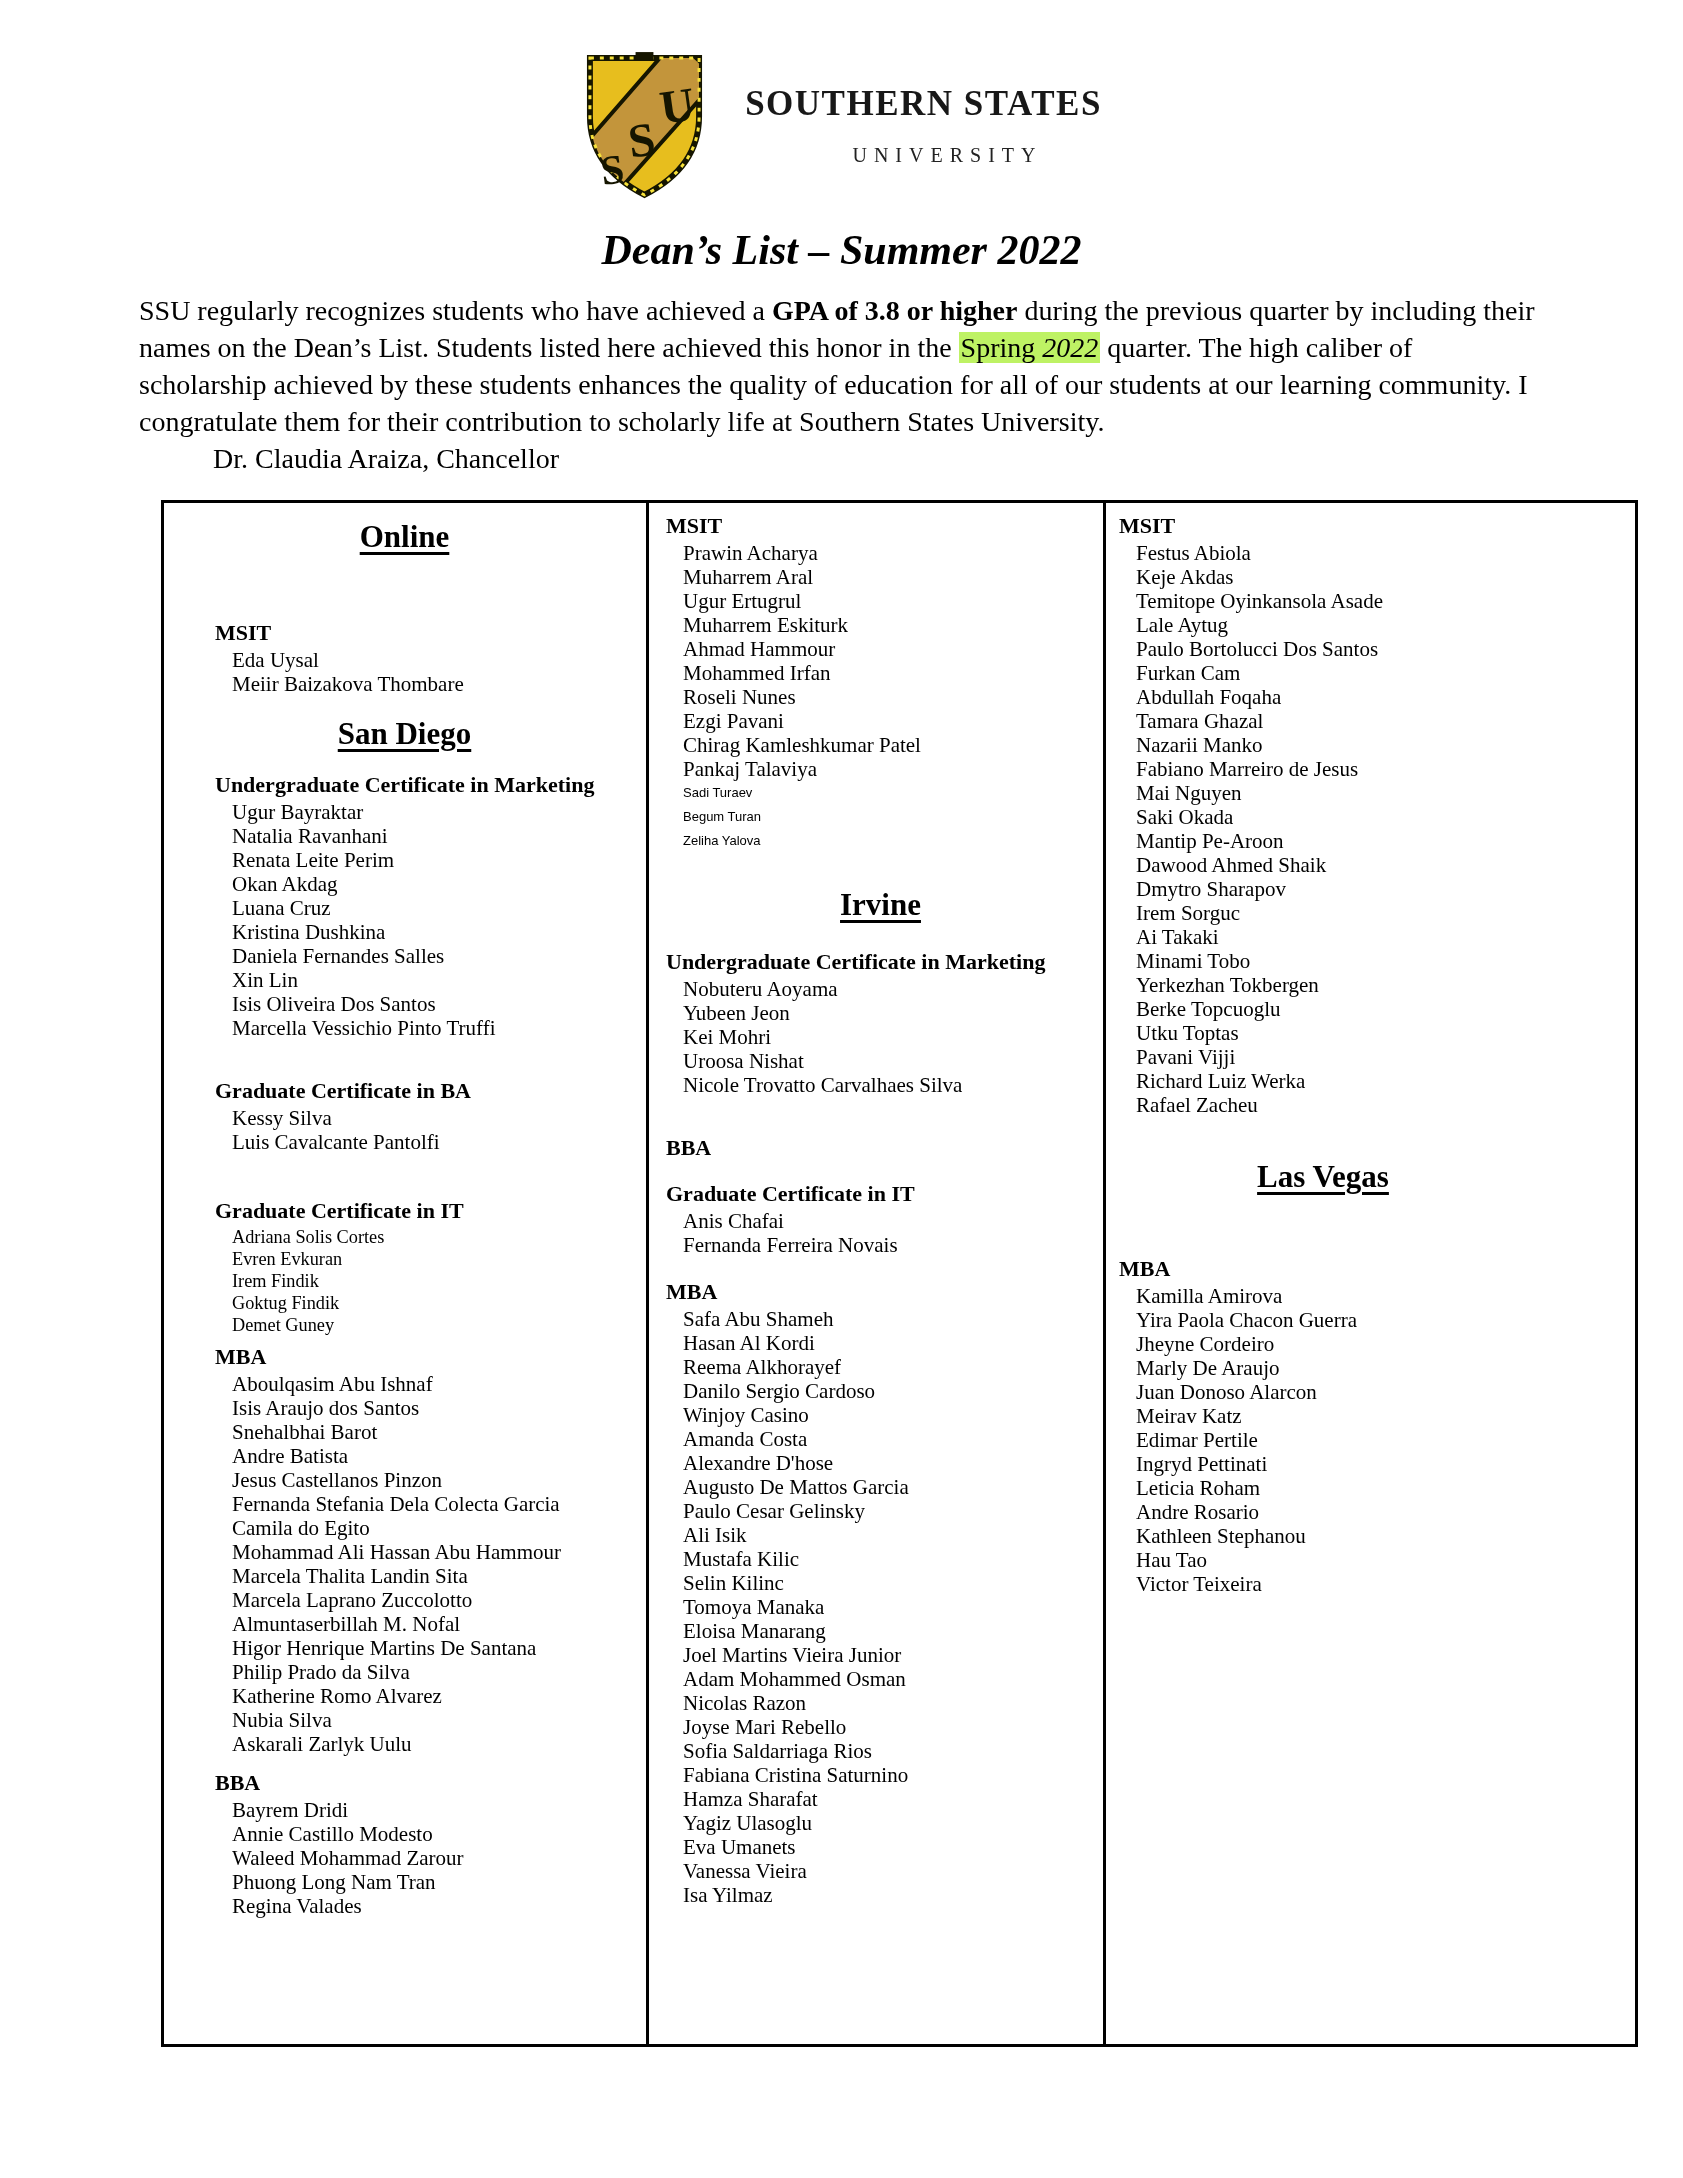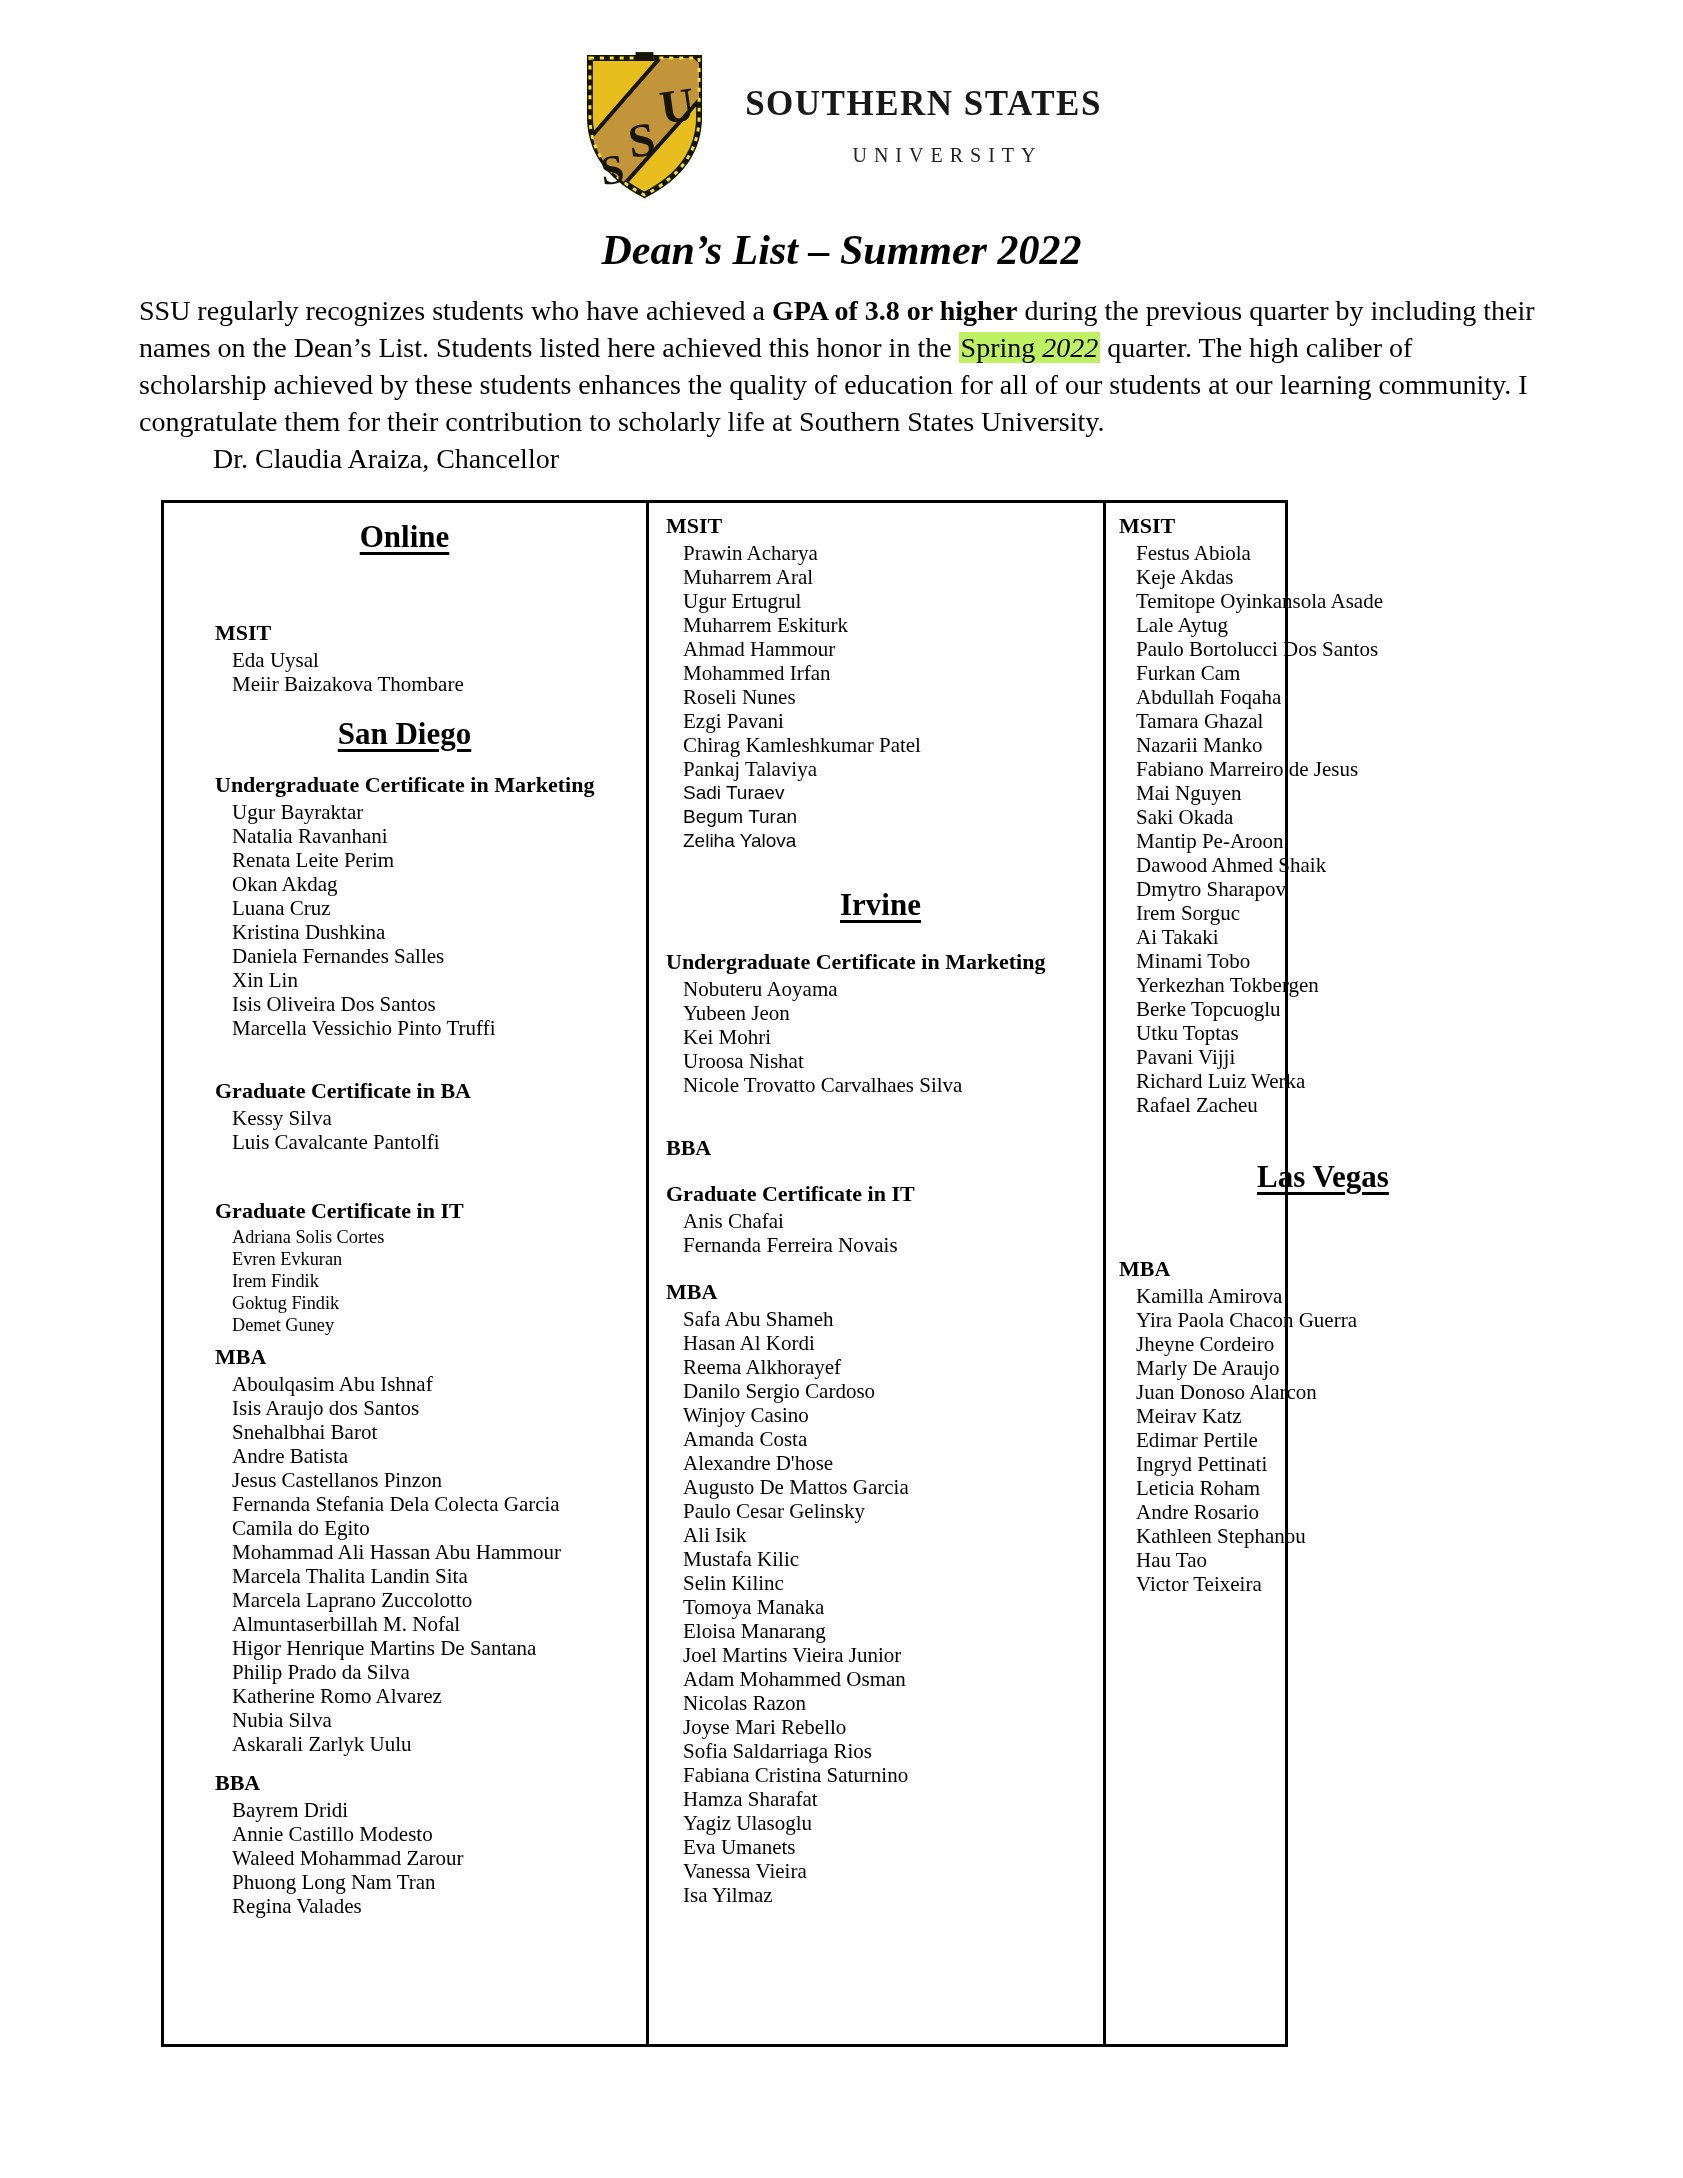--- a/index.html
+++ b/index.html
@@ -16,40 +16,40 @@
   .org-sub{font-size:20px;letter-spacing:7px;color:#222;margin-top:20px;margin-left:59px;}
   
   .doc-title{text-align:center;font-weight:bold;font-style:italic;font-size:42px;margin:26px 0 8px 0;}
   .intro{margin:18px 139px 0 139px;font-size:28px;line-height:37px;text-align:left;}
   .intro b{font-weight:bold;}
   .hl{background:#bef264;padding:0 2px;}
   .hl i{font-style:italic;}
   .signature{margin:0 139px;font-size:28px;line-height:37px;text-indent:74px;}
   
   .roster{
-    position:absolute;left:161px;top:500px;width:1127px;height:1547px;
+    position:absolute;left:161px;top:500px;width:1477px;height:1547px;
     display:grid;grid-template-columns:482px 457px 432px;
     border:3px solid #000;box-sizing:border-box;
   }
   .col{box-sizing:border-box;overflow:hidden;padding-top:8px;}
   .col + .col{border-left:3px solid #000;}
   .col0{padding-left:51px;padding-right:8px;}
   .col1{padding-left:17px;padding-right:8px;}
   .col2{padding-left:13px;padding-right:8px;}
   .campus{
     text-align:center;font-weight:bold;font-size:31px;line-height:40px;
     margin:6px 0 6px 0;
     text-decoration:underline;text-decoration-thickness:3px;text-underline-offset:5px;
   }
   .col0 .campus{margin-right:44px;} 
   .program{font-weight:bold;font-size:22px;line-height:30px;white-space:nowrap;}
   ul.names{list-style:none;margin:0;padding:0 0 0 17px;}
   ul.names li{font-size:21px;line-height:24px;white-space:nowrap;}
   ul.names.small li{font-size:18.3px;line-height:22px;}
-  ul.names.sans li{font-family:"Liberation Sans", sans-serif;font-size:19px;}
+  ul.names.sans li{font-family:"Liberation Sans", sans-serif;font-size:13px;}
   .gap{width:100%;}
 </style>
 </head>
 <body>
 
 <div class="page">
 
   <div class="letterhead">
     <svg class="shield" viewBox="0 0 128 150" xmlns="http://www.w3.org/2000/svg">
       <defs>

